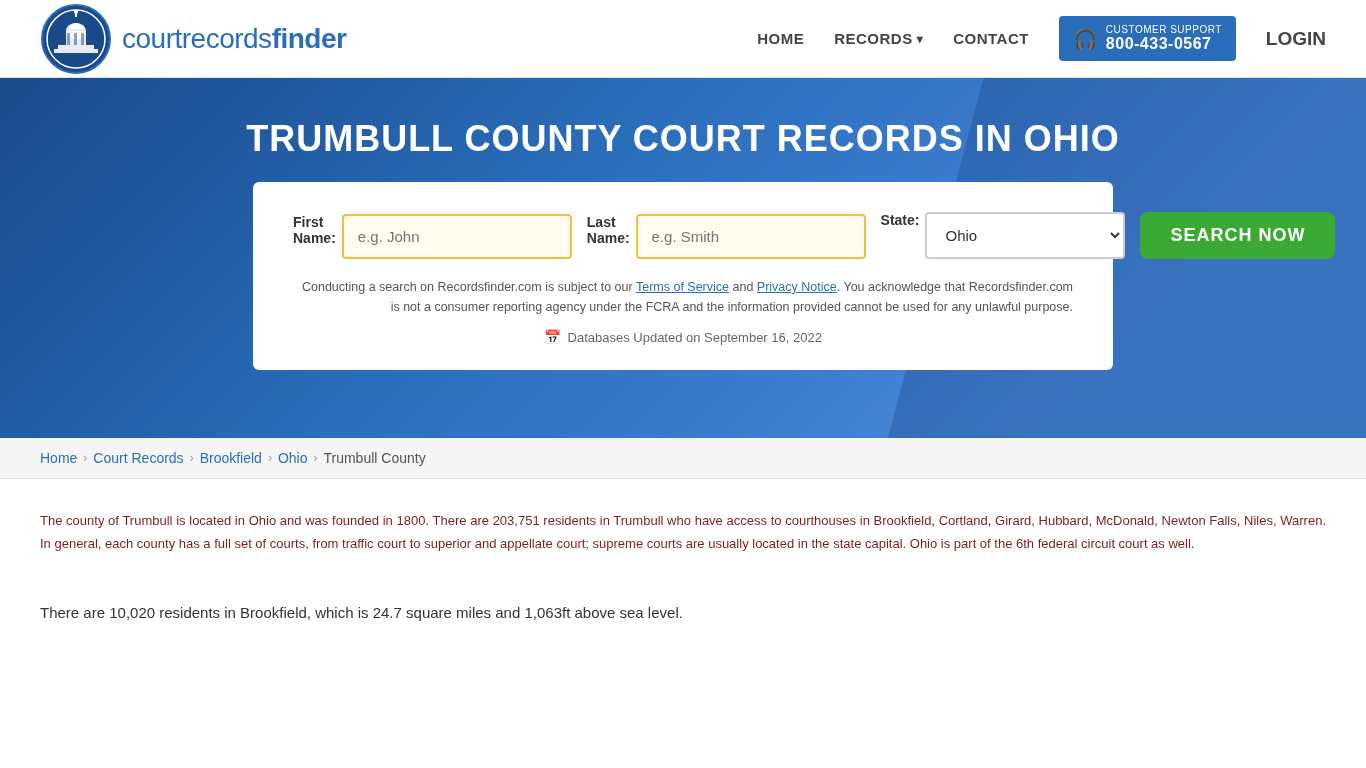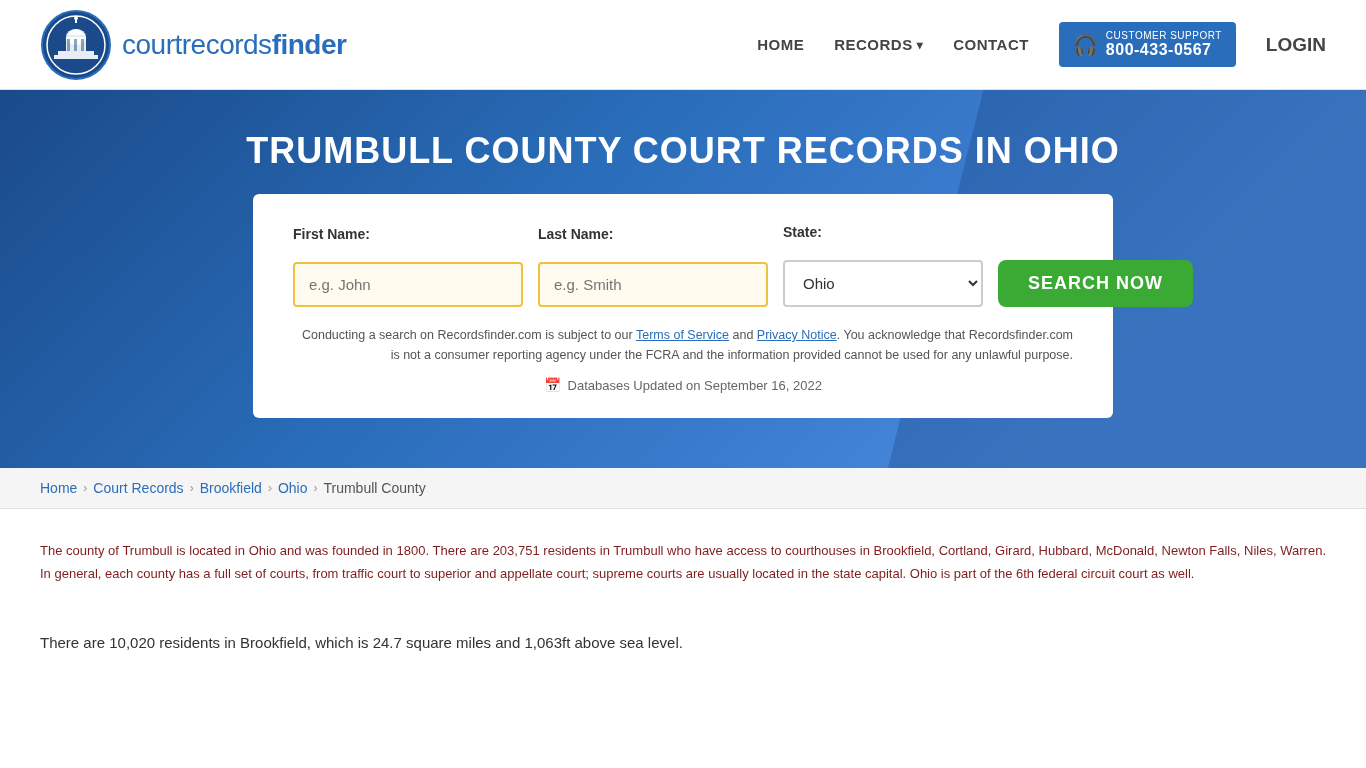--- a/index.html
+++ b/index.html
@@ -6,21 +6,21 @@
     body { font-family: Arial, sans-serif; font-size: 15px; color: #333; background: #fff; width: 1366px; }
 
     
     .header {
       background: #fff;
       display: flex;
       align-items: center;
       justify-content: space-between;
       padding: 10px 40px;
       border-bottom: 1px solid #e0e0e0;
-      height: 90px;
+      height: 78px;
     }
     .logo-area {
       display: flex;
       align-items: center;
       gap: 10px;
     }
     .logo-icon {
       width: 72px;
       height: 72px;
     }
@@ -134,22 +134,22 @@
       z-index: 2;
     }
     .search-fields {
       display: flex;
       gap: 15px;
       align-items: flex-end;
       margin-bottom: 18px;
     }
     .field-group {
       display: flex;
-      flex-direction: column;
-      gap: 20px;
+      flex-direction: row;
+      gap: 6px;
     }
     .field-group label {
       font-size: 14px;
       font-weight: 600;
       color: #333;
       text-align: left;
     }
     .field-group input {
       border: 2px solid #f0c040;
       border-radius: 4px;

